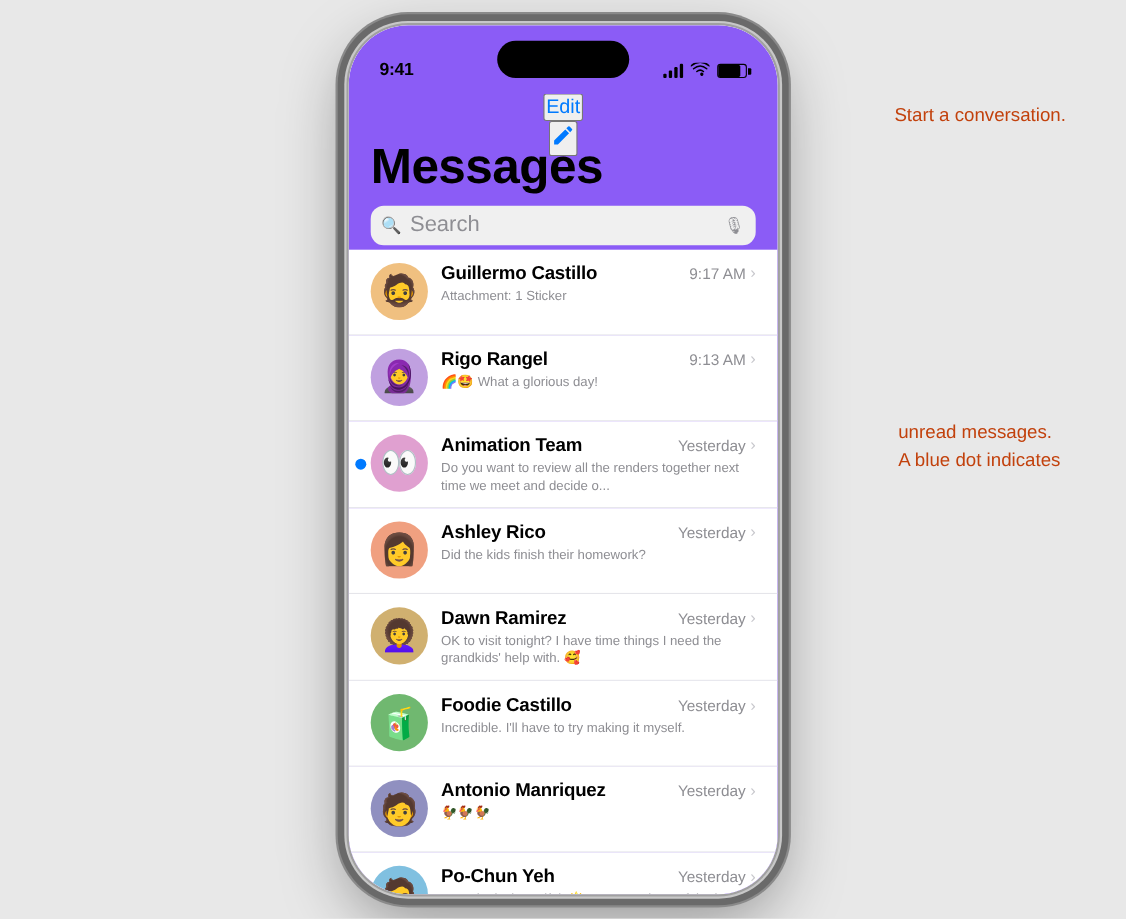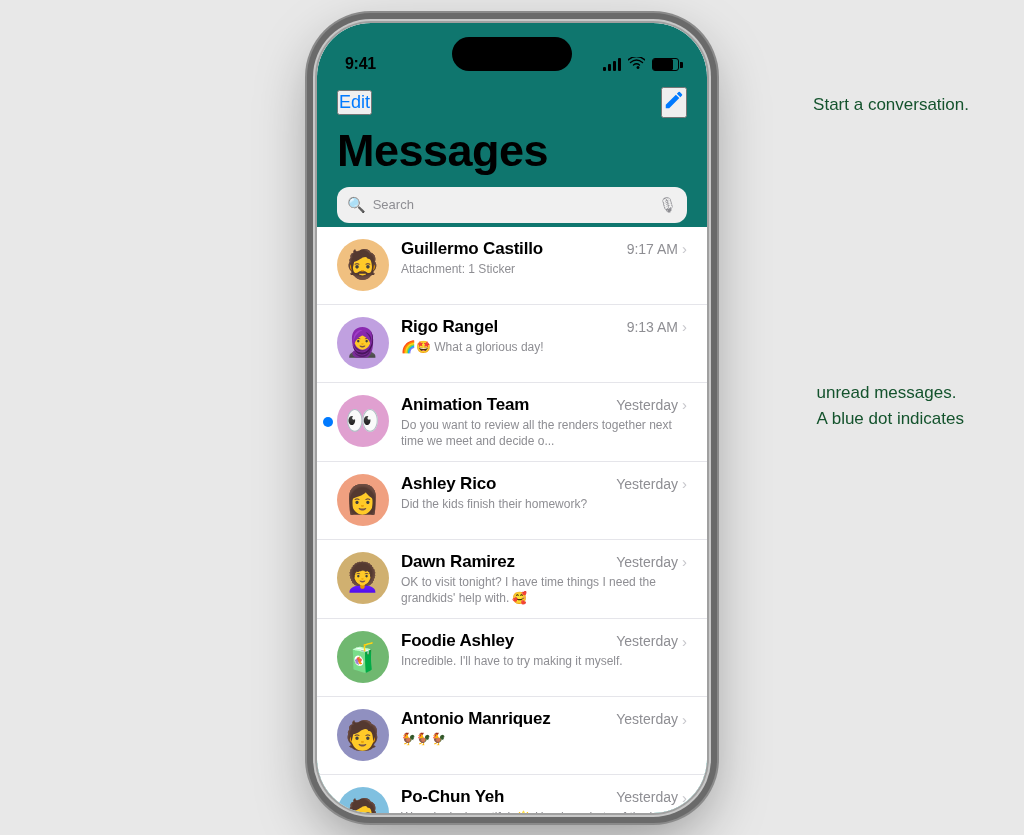--- a/index.html
+++ b/index.html
@@ -18,21 +18,21 @@
       height: 835px;
       display: flex;
       align-items: center;
       justify-content: center;
     }
 
     
     .annotation {
       position: absolute;
       font-size: 17px;
-      color: #14532d;
+      color: #c2410c;
       font-family: -apple-system, BlinkMacSystemFont, 'Helvetica Neue', sans-serif;
       white-space: nowrap;
     }
 
     .annotation-top {
       top: 95px;
       right: 55px;
     }
 
     .annotation-middle {
@@ -83,21 +83,21 @@
 
     
     .screen {
       position: absolute;
       top: 0;
       left: 0;
       right: 0;
       bottom: 0;
       border-radius: 54px;
       overflow: hidden;
-      background: #0f766e;
+      background: #8b5cf6;
     }
 
     
     .dynamic-island {
       position: absolute;
       top: 14px;
       left: 50%;
       transform: translateX(-50%);
       width: 120px;
       height: 34px;
@@ -193,20 +193,21 @@
     
     .header {
       padding: 4px 20px 0;
     }
 
     .header-actions {
       display: flex;
       justify-content: space-between;
       align-items: center;
       height: 36px;
+      flex-direction: column;
     }
 
     .edit-btn {
       font-size: 18px;
       color: #007AFF;
       font-weight: 400;
       cursor: pointer;
     }
 
     .compose-btn {
@@ -236,21 +237,21 @@
       margin: 0 20px 4px;
     }
 
     .search-icon-el {
       color: #8e8e93;
       font-size: 15px;
     }
 
     .search-placeholder {
       flex: 1;
-      font-size: 13px;
+      font-size: 20px;
       color: #8e8e93;
     }
 
     .mic-icon {
       color: #8e8e93;
       font-size: 15px;
     }
 
     
     .conversations {
@@ -490,21 +491,21 @@
         </div>
       </div>
       <div class="conv-preview">OK to visit tonight? I have time things I need the grandkids' help with. 🥰</div>
     </div>
   </div>
             <div class="conversation-item">
 
     <div class="avatar avatar-foodie">🧃</div>
     <div class="conv-body">
       <div class="conv-header-row">
-        <span class="conv-name">Foodie Ashley</span>
+        <span class="conv-name">Foodie Castillo</span>
         <div class="conv-meta">
           <span class="conv-time">Yesterday</span>
           <span class="conv-chevron">›</span>
         </div>
       </div>
       <div class="conv-preview">Incredible. I'll have to try making it myself.</div>
     </div>
   </div>
             <div class="conversation-item">
 

